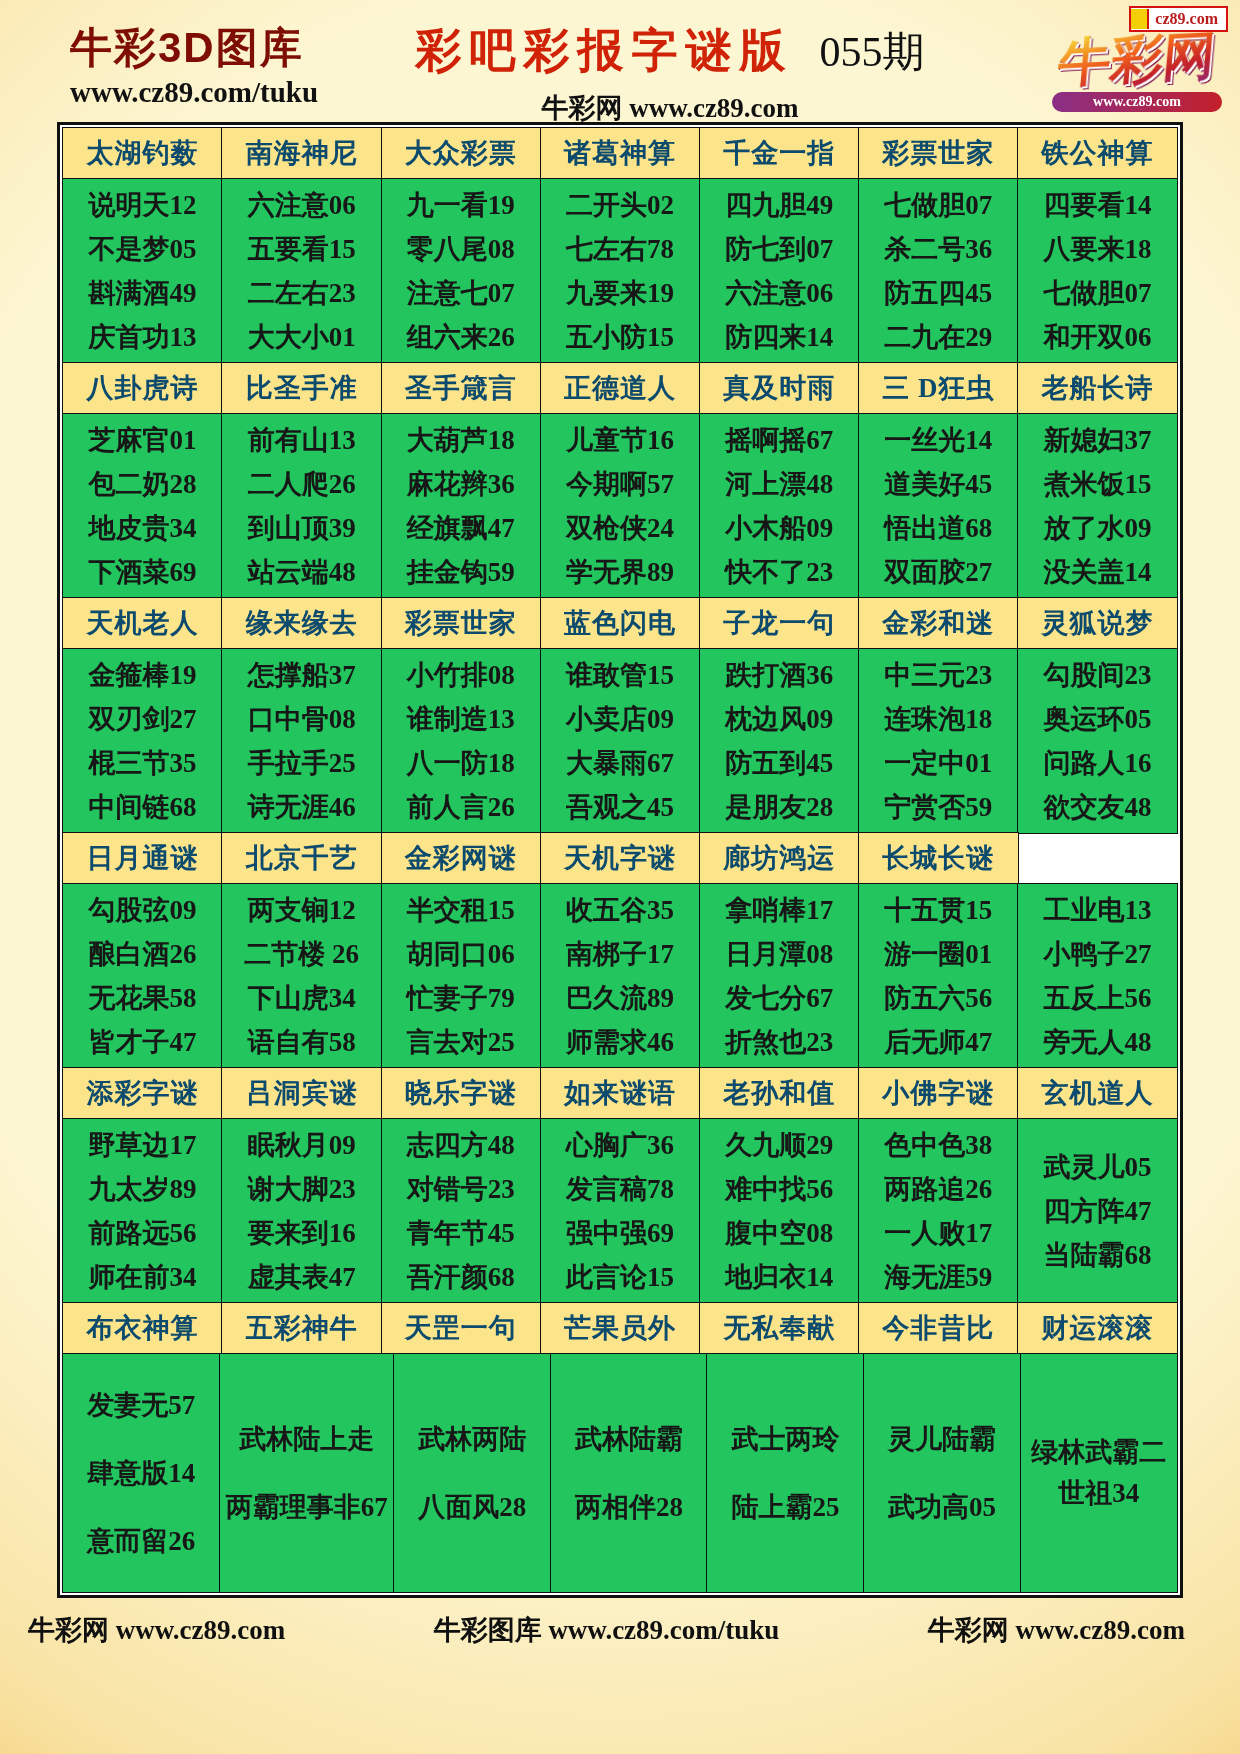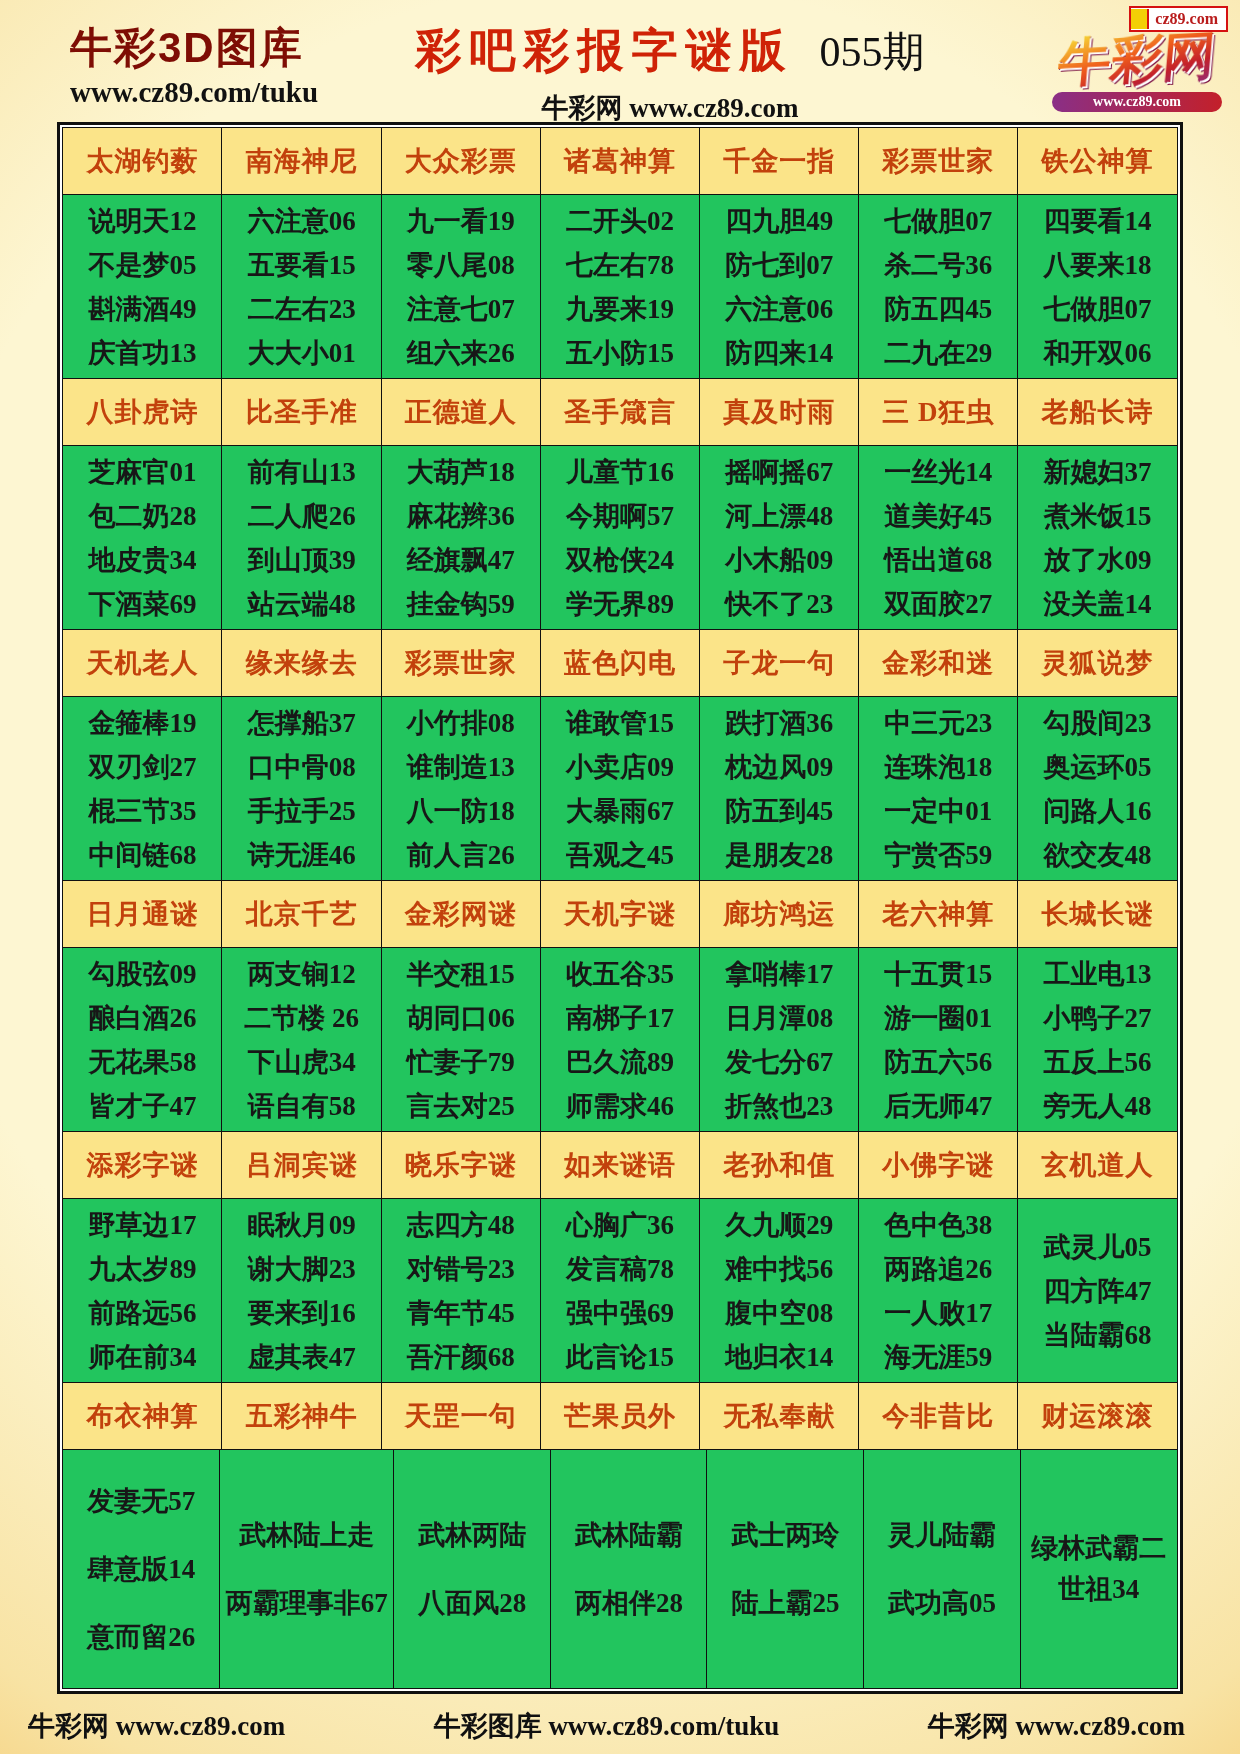--- a/index.html
+++ b/index.html
@@ -55,22 +55,22 @@
     width:1126px; margin:4px auto 0 auto;
     background:#fff; border:3px solid #101010; padding:3px;
   }
   .row{ display:grid; grid-template-columns:repeat(7,1fr); }
   .cell{
     border:1.5px solid #101010; margin:-0.75px;
     display:flex; flex-direction:column; align-items:center; justify-content:center;
     text-align:center;
   }
   .header-row .cell{
-    background:#fbe489; height:68px;
-    font-size:27px; font-weight:bold; color:#c2410c; letter-spacing:1px;
+    background:#fbe489; height:52px;
+    font-size:27px; font-weight:bold; color:#0c4a6e; letter-spacing:1px;
   }
   .content-row .cell{
     background:#22c55e; min-height:182px;
     font-size:27px; font-weight:600; color:#171717;
     row-gap:12px; padding:10px 6px; line-height:32px;
   }
   .content-row.tall .cell{ min-height:240px; row-gap:36px; }
   .content-row .cell .line{ white-space:nowrap; }
   .content-row .cell .line.wrap{ white-space:normal; line-height:41px; }
   .num{ font-weight:bold; font-family:"Liberation Serif","DejaVu Serif",serif; }
@@ -161,22 +161,22 @@
         <div class="cell">
           <div class="line"><span>四要看</span><span class="num">14</span></div>
           <div class="line"><span>八要来</span><span class="num">18</span></div>
           <div class="line"><span>七做胆</span><span class="num">07</span></div>
           <div class="line"><span>和开双</span><span class="num">06</span></div>
         </div>
       </div>
       <div class="row header-row">
         <div class="cell">八卦虎诗</div>
         <div class="cell">比圣手准</div>
+        <div class="cell">圣手箴言</div>
         <div class="cell">正德道人</div>
-        <div class="cell">圣手箴言</div>
         <div class="cell">真及时雨</div>
         <div class="cell">三 D狂虫</div>
         <div class="cell">老船长诗</div>
       </div>
       <div class="row content-row">
         <div class="cell">
           <div class="line"><span>芝麻官</span><span class="num">01</span></div>
           <div class="line"><span>包二奶</span><span class="num">28</span></div>
           <div class="line"><span>地皮贵</span><span class="num">34</span></div>
           <div class="line"><span>下酒菜</span><span class="num">69</span></div>
@@ -270,21 +270,20 @@
           <div class="line"><span>问路人</span><span class="num">16</span></div>
           <div class="line"><span>欲交友</span><span class="num">48</span></div>
         </div>
       </div>
       <div class="row header-row">
         <div class="cell">日月通谜</div>
         <div class="cell">北京千艺</div>
         <div class="cell">金彩网谜</div>
         <div class="cell">天机字谜</div>
         <div class="cell">廊坊鸿运</div>
-        <div class="cell">老六神算</div>
         <div class="cell">长城长谜</div>
       </div>
       <div class="row content-row">
         <div class="cell">
           <div class="line"><span>勾股弦</span><span class="num">09</span></div>
           <div class="line"><span>酿白酒</span><span class="num">26</span></div>
           <div class="line"><span>无花果</span><span class="num">58</span></div>
           <div class="line"><span>皆才子</span><span class="num">47</span></div>
         </div>
         <div class="cell">

